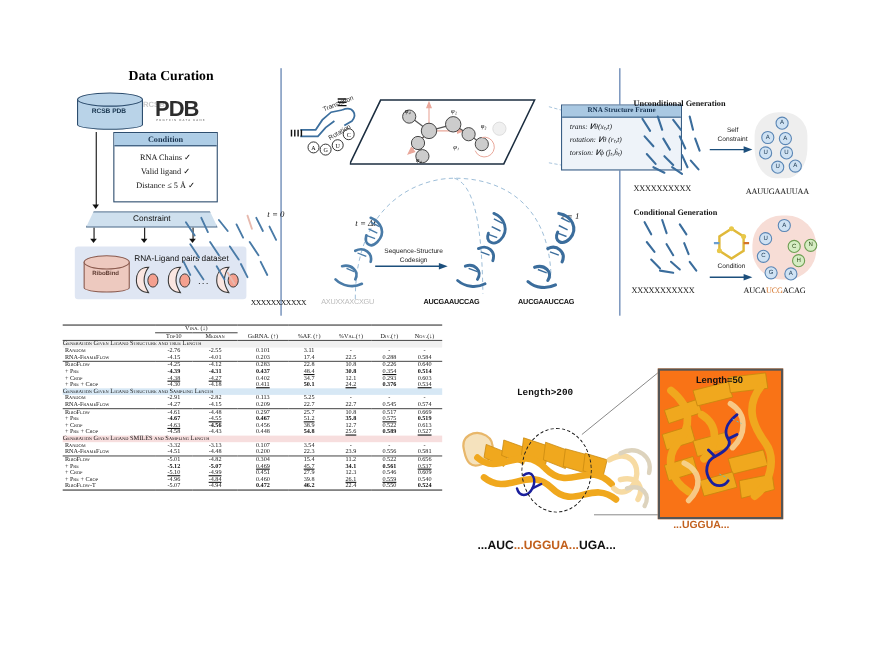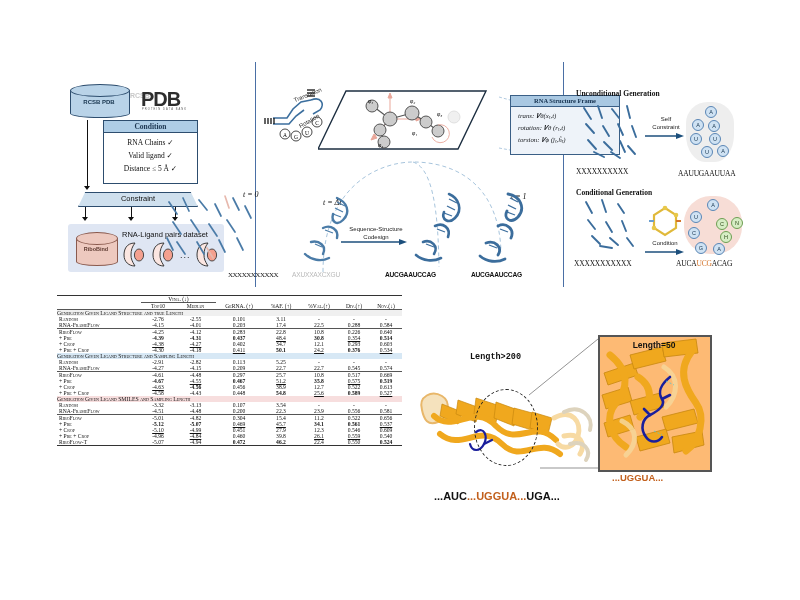--- a/index.html
+++ b/index.html
@@ -68,37 +68,38 @@
   .sec-blue td{background:#d7e8f5;}
   .sec-pink td{background:#f7dede;}
   .row td{padding:0.6px 0;text-align:center;}
   .row td.name{text-align:left;font-variant:small-caps;padding-left:2px;}
   .b{font-weight:bold;}
   .u{text-decoration:underline;}
 
   
   .rnafig{position:absolute;left:412px;top:300px;width:386px;height:240px;}
   .len-lbl{position:absolute;font-family:Liberation Mono, monospace;font-weight:bold;font-size:8.5px;color:#111;}
-  .inset{position:absolute;border:2px solid #555;background:#fdba74;overflow:hidden;}
+  .inset{position:absolute;border:2px solid #555;background:#f97316;overflow:hidden;}
   .seq-bottom{position:absolute;font-family:"Liberation Sans",sans-serif;font-weight:bold;font-size:11px;color:#111;letter-spacing:0px;}
   .seq-bottom .hl{color:#c2601d;}
   .seq-inset{position:absolute;font-family:"Liberation Sans",sans-serif;font-weight:bold;font-size:9.5px;color:#c2601d;}
   .dashed-ell{position:absolute;border:1.2px dashed #222;border-radius:50%;}
 </style>
 </head>
 <body>
 
 <div class="page">
 
   <div class="top-fig">
 
     <div class="vdiv" style="left:197px;"></div>
     <div class="vdiv" style="left:505px;"></div>
 
     <div class="p-left">
+      <div class="panel-title" style="position:absolute;left:0;top:0;width:195px;">Data Curation</div>
 
       <div class="cyl cyl-body" style="left:12px;top:28px;width:58px;height:26px;"></div>
       <div class="cyl cyl-top" style="left:12px;top:22px;width:58px;height:11px;"></div>
       <div style="position:absolute;left:12px;top:37px;width:58px;text-align:center;font-family:'Liberation Sans',sans-serif;font-weight:bold;font-size:6px;color:#16334d;">RCSB PDB</div>
 
       <div class="rcsb-ghost" style="left:72px;top:32px;">RCSB</div>
       <div class="pdb-logo" style="left:83px;top:26px;font-size:20px;">PDB</div>
       <div class="pdb-sub" style="left:84px;top:46px;">PROTEIN DATA BANK</div>
 
       <div class="arr" style="left:29px;top:58px;width:1.2px;height:68px;"></div>

